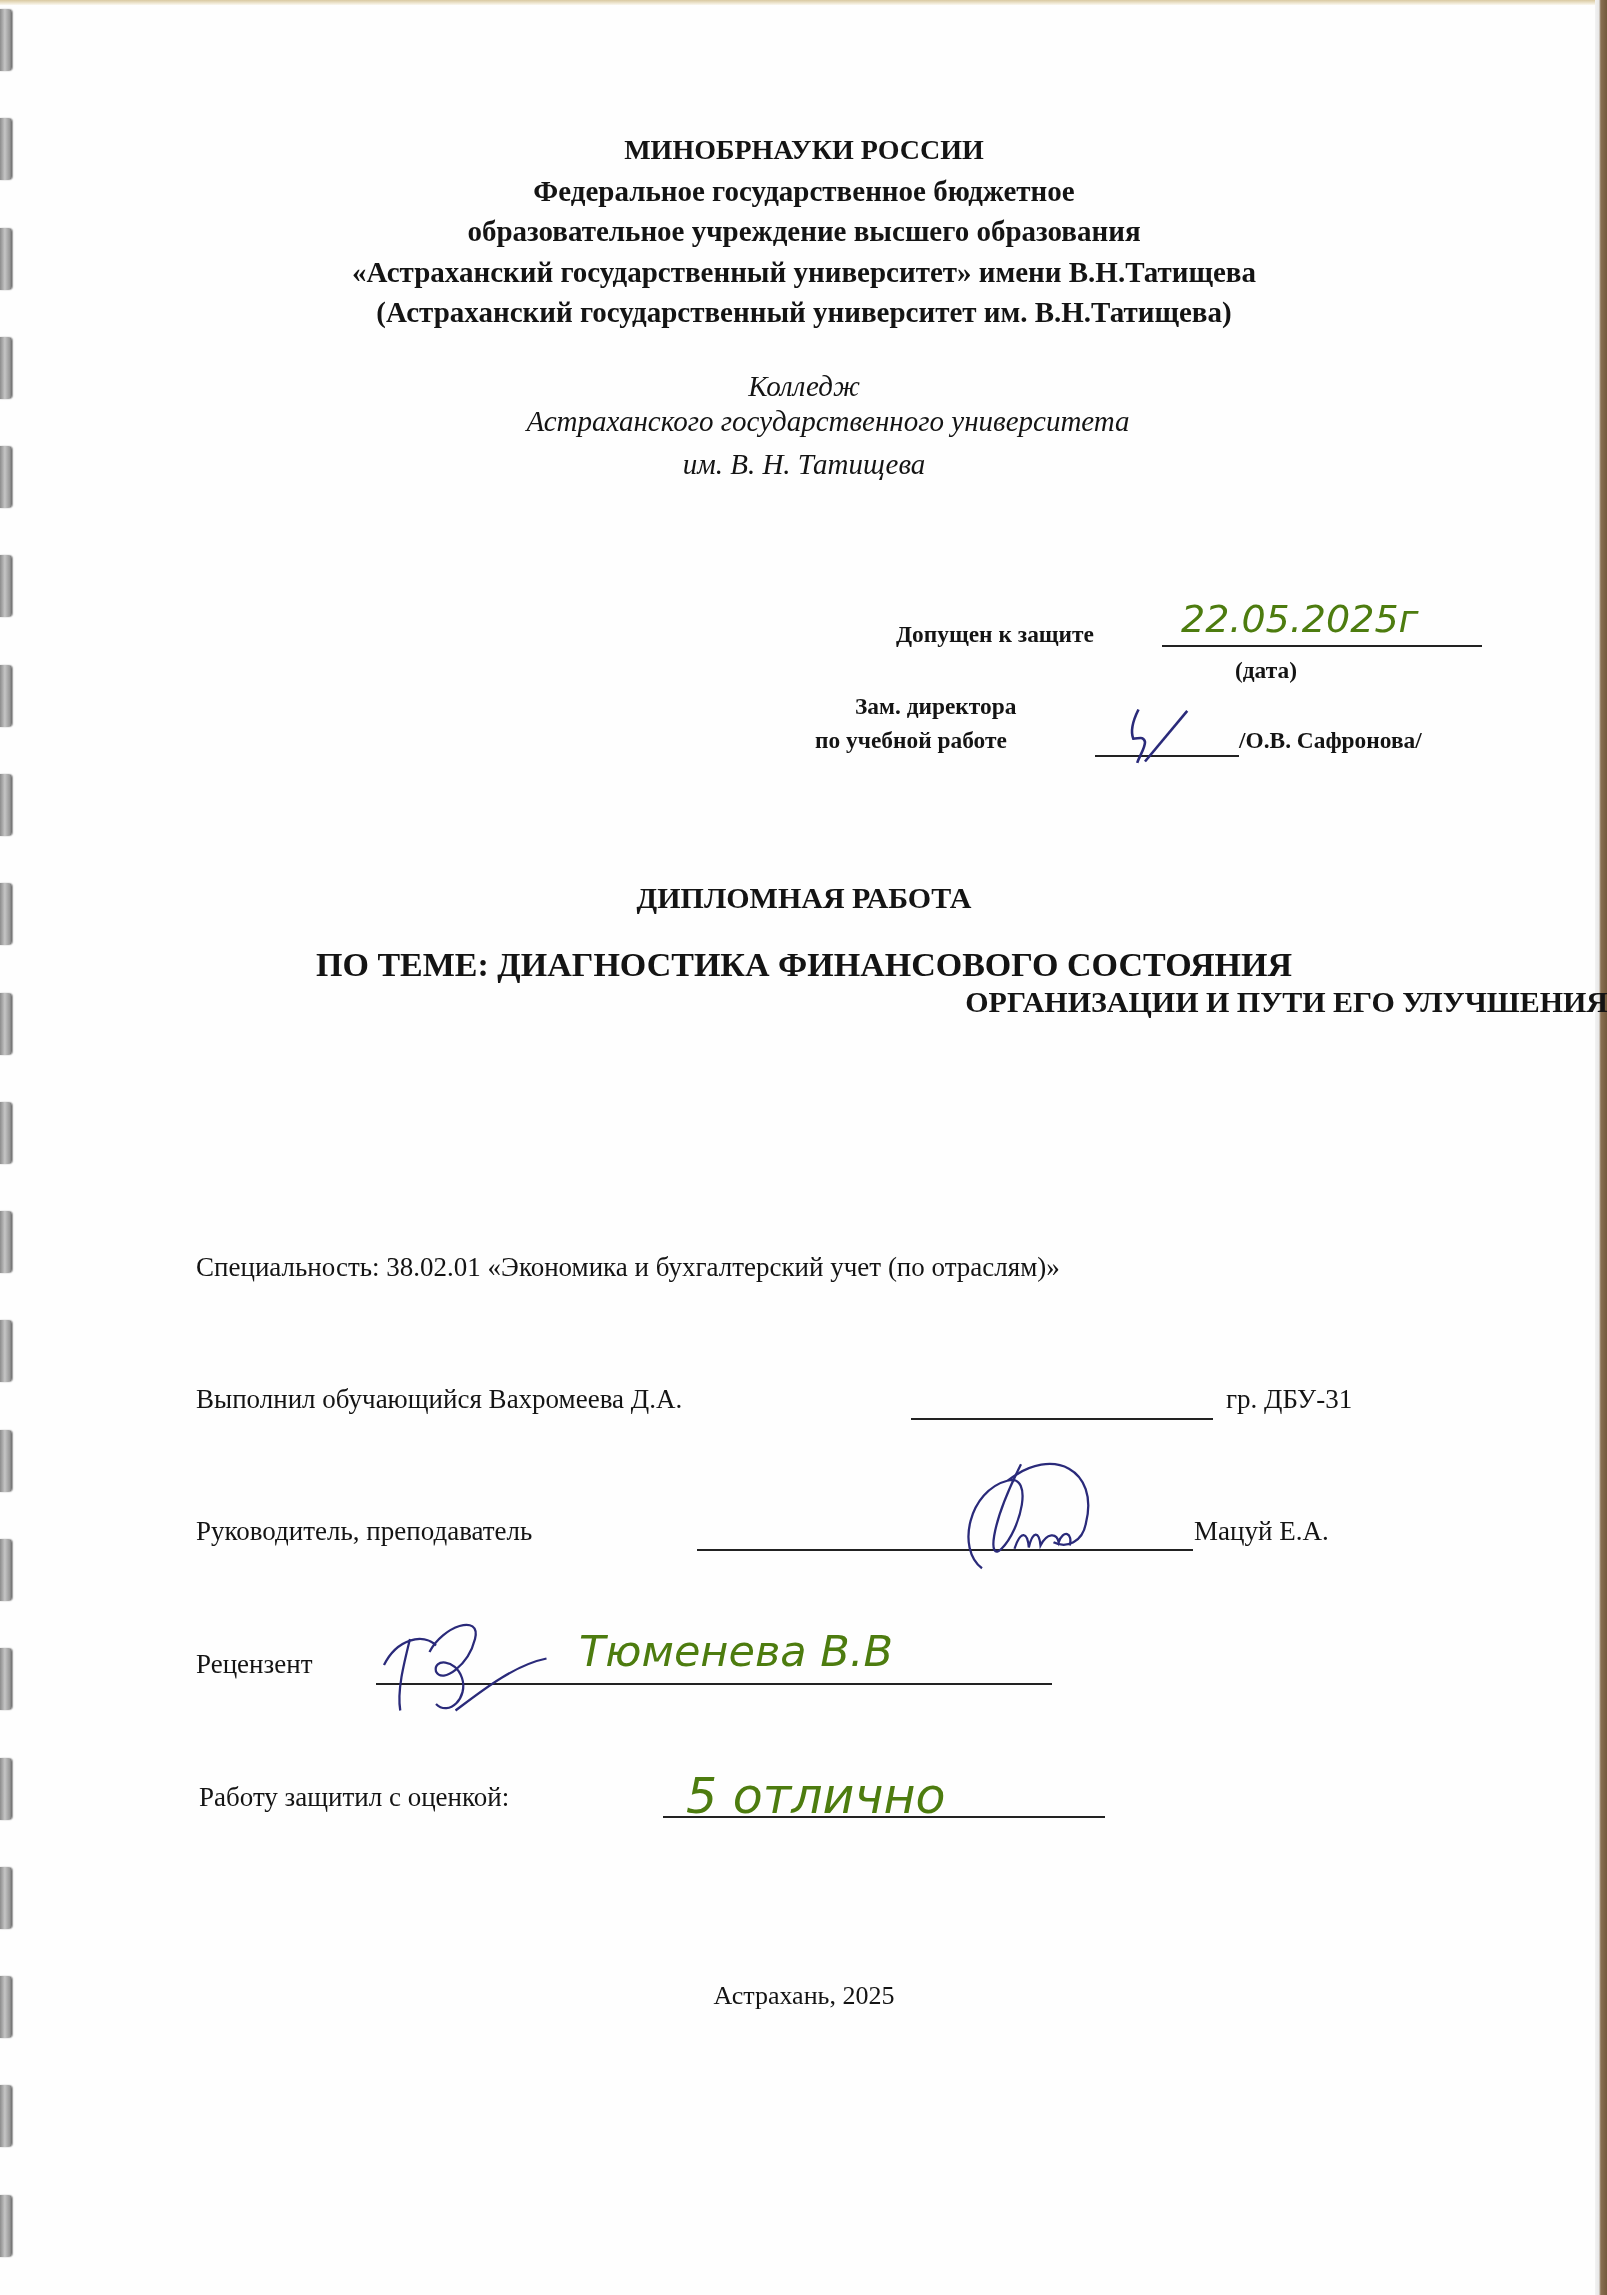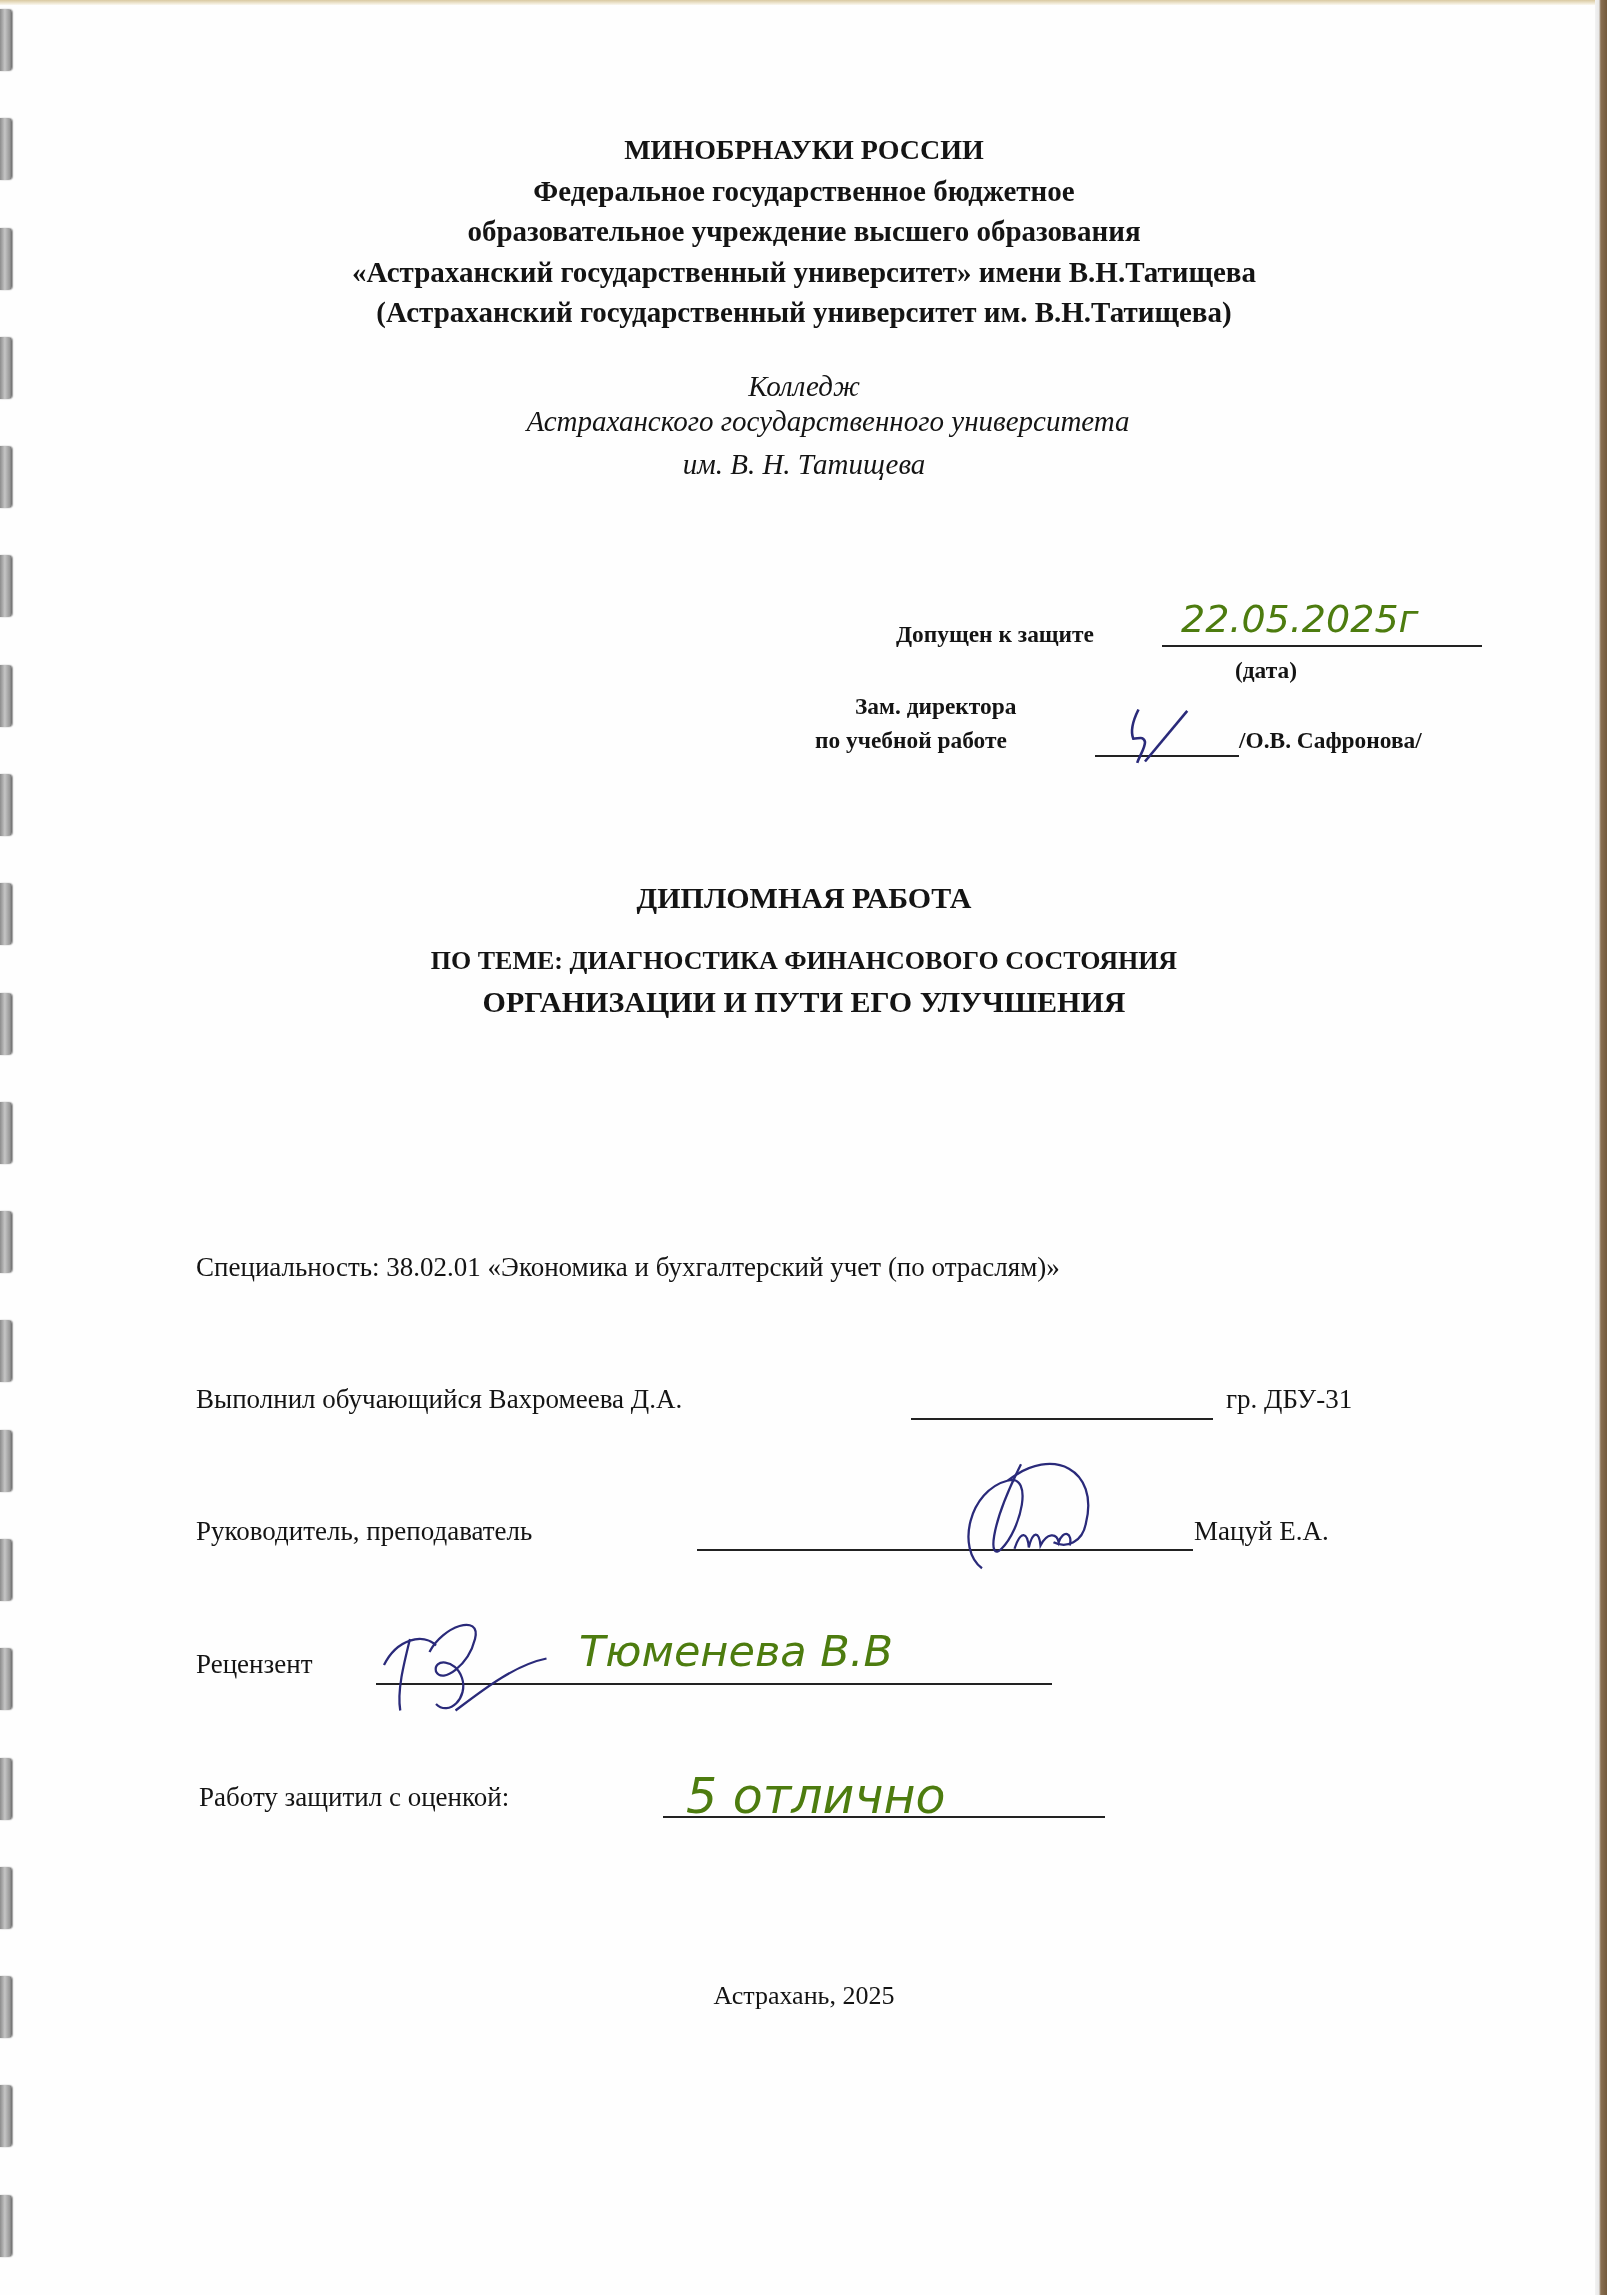--- a/index.html
+++ b/index.html
@@ -88,22 +88,22 @@
   <div style="position:absolute; left:1095px; top:755px; width:144px; border-bottom:2px solid #222;"></div>
   <svg class="sig" style="left:1119px; top:703px;" width="78" height="65" viewBox="0 0 120 100">
     <path d="M30 10 C20 30, 18 45, 22 55 C30 55, 38 50, 40 60 C40 70, 32 80, 28 92" stroke="#2a2a7a" stroke-width="4" fill="none"></path>
     <path d="M40 90 L105 12" stroke="#2a2a7a" stroke-width="4" fill="none"></path>
   </svg>
   <div class="right-block" style="left:1239px; top:727px;">/О.В. Сафронова/</div>
 </div>
 
 <div>
   <div class="c b" style="top:881px; font-size:30px;">ДИПЛОМНАЯ РАБОТА</div>
-  <div class="c b" style="top:946px; font-size:26px;font-family:Liberation Serif, serif;">ПО ТЕМЕ: ДИАГНОСТИКА ФИНАНСОВОГО СОСТОЯНИЯ</div>
-  <div class="c b" style="top:985px; font-size:30px;">ОРГАНИЗАЦИИ И ПУТИ ЕГО УЛУЧШЕНИЯ</div>
+  <div class="c b" style="top:946px; font-size:34px;font-family:Liberation Serif, serif;">ПО ТЕМЕ: ДИАГНОСТИКА ФИНАНСОВОГО СОСТОЯНИЯ</div>
+  <div class="c b" style="top:985px; font-size:30px;text-align:right;">ОРГАНИЗАЦИИ И ПУТИ ЕГО УЛУЧШЕНИЯ</div>
 </div>
 
 <div>
   <div class="line-row" style="left:196px; top:1252px;">Специальность: 38.02.01 «Экономика и бухгалтерский учет (по отраслям)»</div>
 
   <div class="line-row" style="left:196px; top:1384px;">Выполнил обучающийся Вахромеева Д.А.</div>
   <div style="position:absolute; left:911px; top:1418px; width:302px; border-bottom:2px solid #222;"></div>
   <div class="line-row" style="left:1226px; top:1384px;">гр. ДБУ-31</div>
 
   <div class="line-row" style="left:196px; top:1516px;">Руководитель, преподаватель</div>

